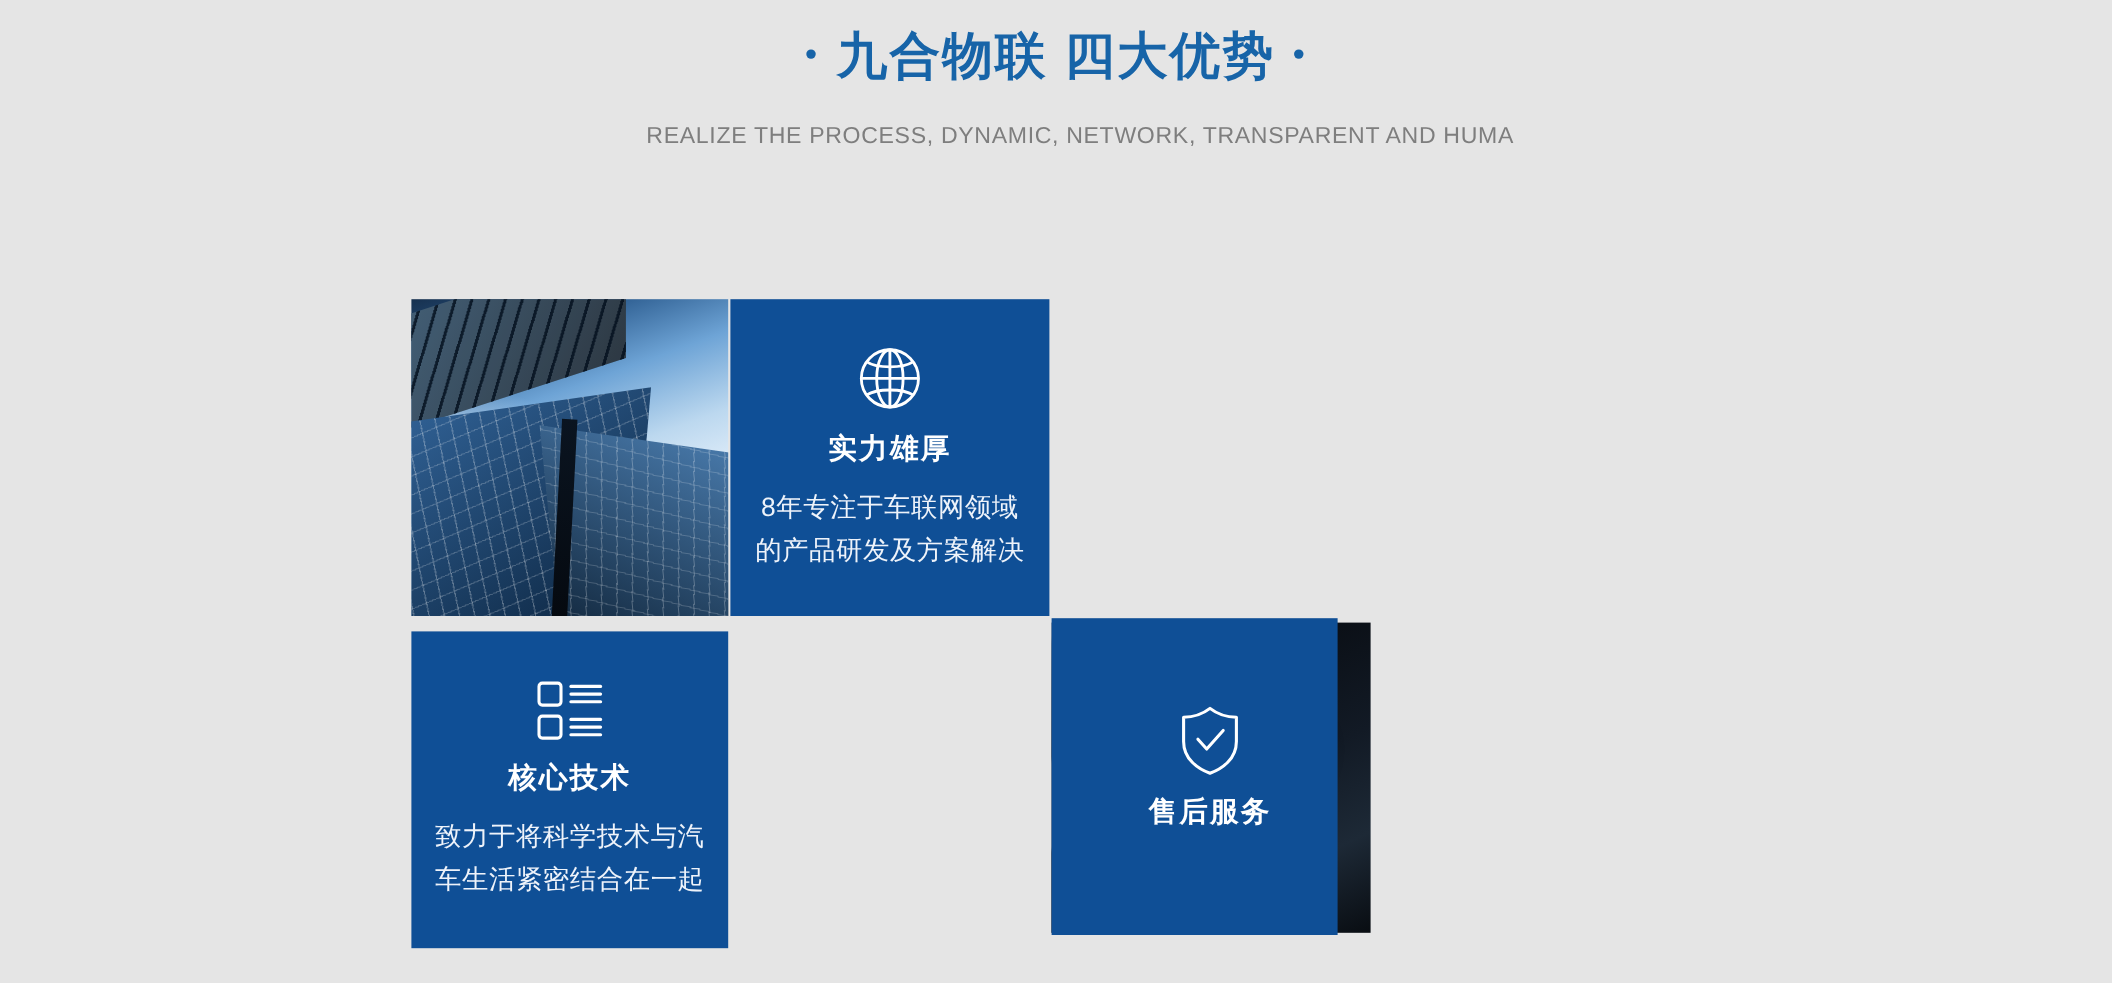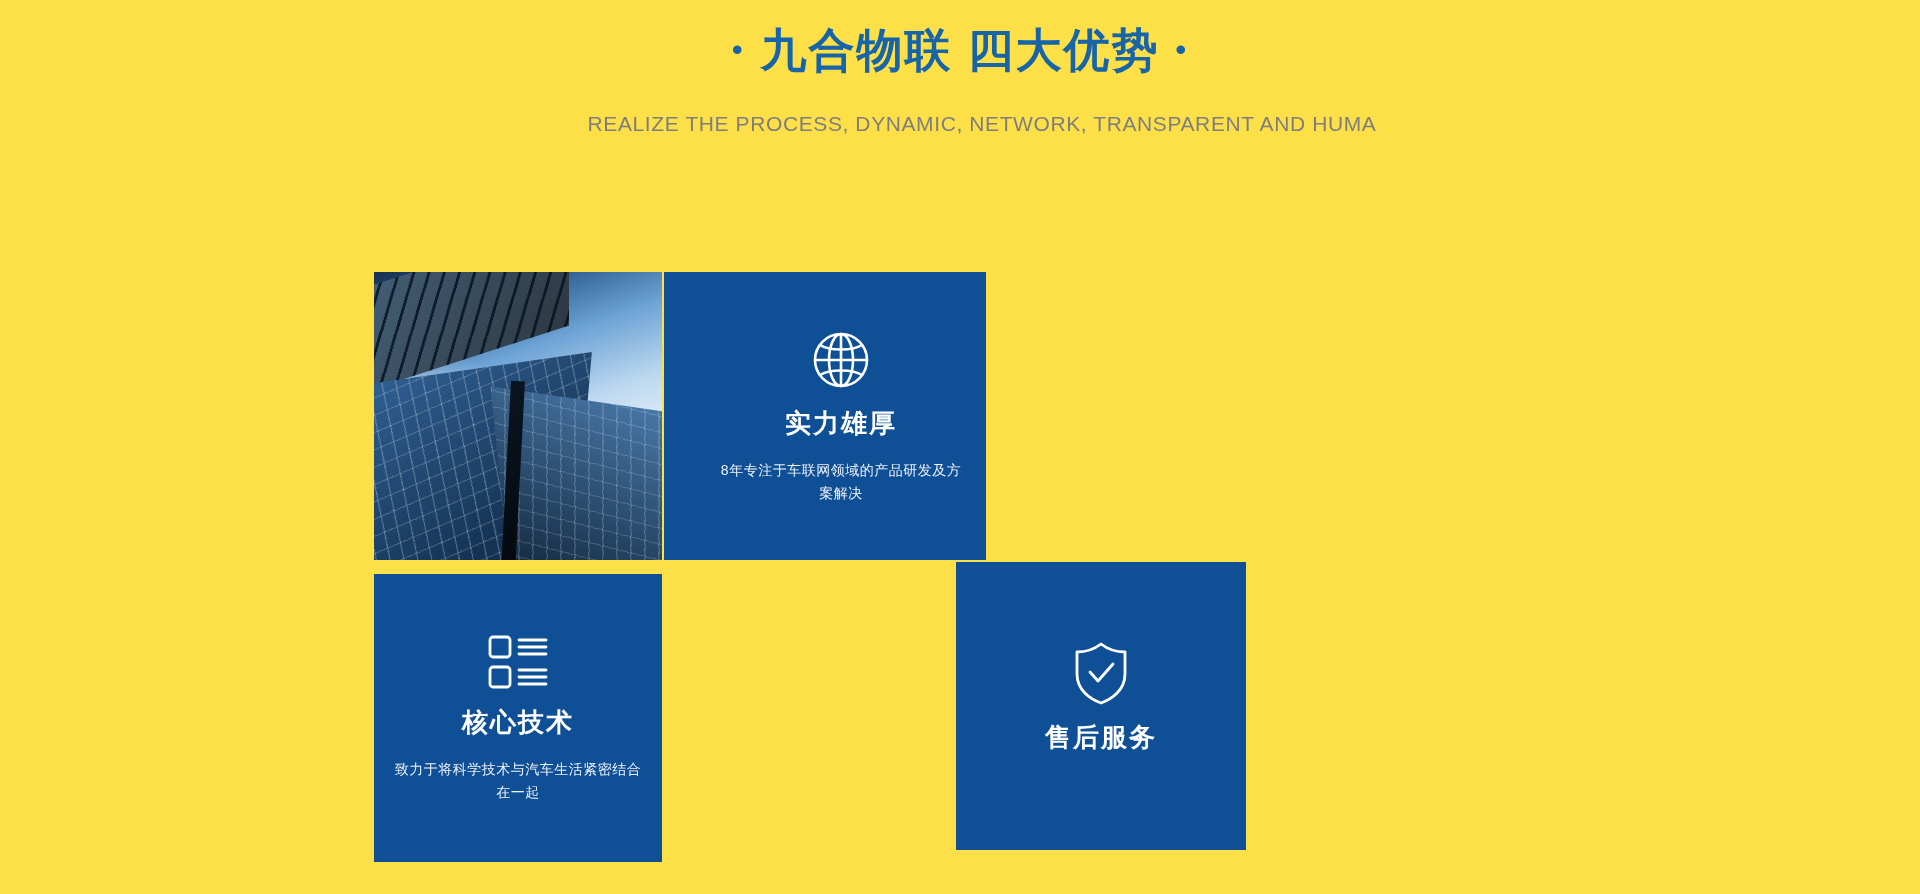--- a/index.html
+++ b/index.html
@@ -3,21 +3,21 @@
 <meta charset="utf-8">
 <title>九合物联 四大优势</title>
 <style>
   html,body{margin:0;padding:0;}
   body{
     width:1920px;height:894px;
     background:#ffffff;
     font-family:"Liberation Sans","DejaVu Sans",sans-serif;
     overflow:hidden;
   }
-  .page{position:relative;width:1920px;height:894px;background:#fde047;}
+  .page{position:relative;width:1920px;height:894px;background:#e5e5e5;}
 
   
   .header{width:100%;text-align:center;padding-top:22px;}
   .title{
     font-size:46px;
     font-weight:bold;
     color:#1764a8;
     letter-spacing:2px;
     line-height:1.25;
     white-space:nowrap;
@@ -65,21 +65,21 @@
     line-height:0;
   }
   .blue .card-title{
     font-size:26px;
     font-weight:bold;
     letter-spacing:2px;
     margin-bottom:18px;
     color:#ffffff;
   }
   .blue .card-desc{
-    font-size:14px;
+    font-size:24px;
     line-height:1.62;
     color:#eef3fa;
     width:86%;
     letter-spacing:0.5px;
   }
 
   
   .photo{position:relative;}
 
   
@@ -172,21 +172,21 @@
 
   <div class="grid-wrap">
 
     <div class="cell photo ph-building" style="left:0px;top:0px;width:288px;height:288px;">
       <div class="canopy"></div>
       <div class="glassA"></div>
       <div class="glassB"></div>
       <div class="spine"></div>
     </div>
 
-    <div class="cell blue" style="left:290px;top:0px;width:290px;height:288px;padding-left:32px;">
+    <div class="cell blue" style="left:290px;top:0px;width:290px;height:288px;">
       <span class="icon">
         <svg width="64" height="64" viewBox="0 0 64 64" fill="none" stroke="#ffffff" stroke-width="2.6">
           <circle cx="32" cy="32" r="26"></circle>
           <ellipse cx="32" cy="32" rx="12" ry="26"></ellipse>
           <line x1="6" y1="32" x2="58" y2="32"></line>
           <path d="M11 17 C20 23, 44 23, 53 17"></path>
           <path d="M11 47 C20 41, 44 41, 53 47"></path>
           <line x1="32" y1="6" x2="32" y2="58"></line>
         </svg>
       </span>
@@ -214,21 +214,21 @@
           <line x1="32" y1="21" x2="59" y2="21"></line>
           <line x1="32" y1="37" x2="59" y2="37"></line>
           <line x1="32" y1="44" x2="59" y2="44"></line>
           <line x1="32" y1="51" x2="59" y2="51"></line>
         </svg>
       </span>
       <div class="card-title">核心技术</div>
       <div class="card-desc">致力于将科学技术与汽车生活紧密结合在一起</div>
     </div>
 
-    <div class="cell blue" style="left:582px;top:290px;width:290px;height:288px;">
+    <div class="cell blue" style="left:582px;top:290px;width:232px;height:288px;padding-left:28px;">
       <span class="icon">
         <svg width="62" height="66" viewBox="0 0 62 66" fill="none" stroke="#ffffff" stroke-width="2.8" stroke-linecap="round" stroke-linejoin="round">
           <path d="M31 4 C22 11, 12 12, 7 12 L7 34 C7 50, 20 59, 31 63 C42 59, 55 50, 55 34 L55 12 C50 12, 40 11, 31 4 Z"></path>
           <polyline points="20,32 28,41 43,24"></polyline>
         </svg>
       </span>
       <div class="card-title">售后服务</div>
     </div>
 
   </div>

